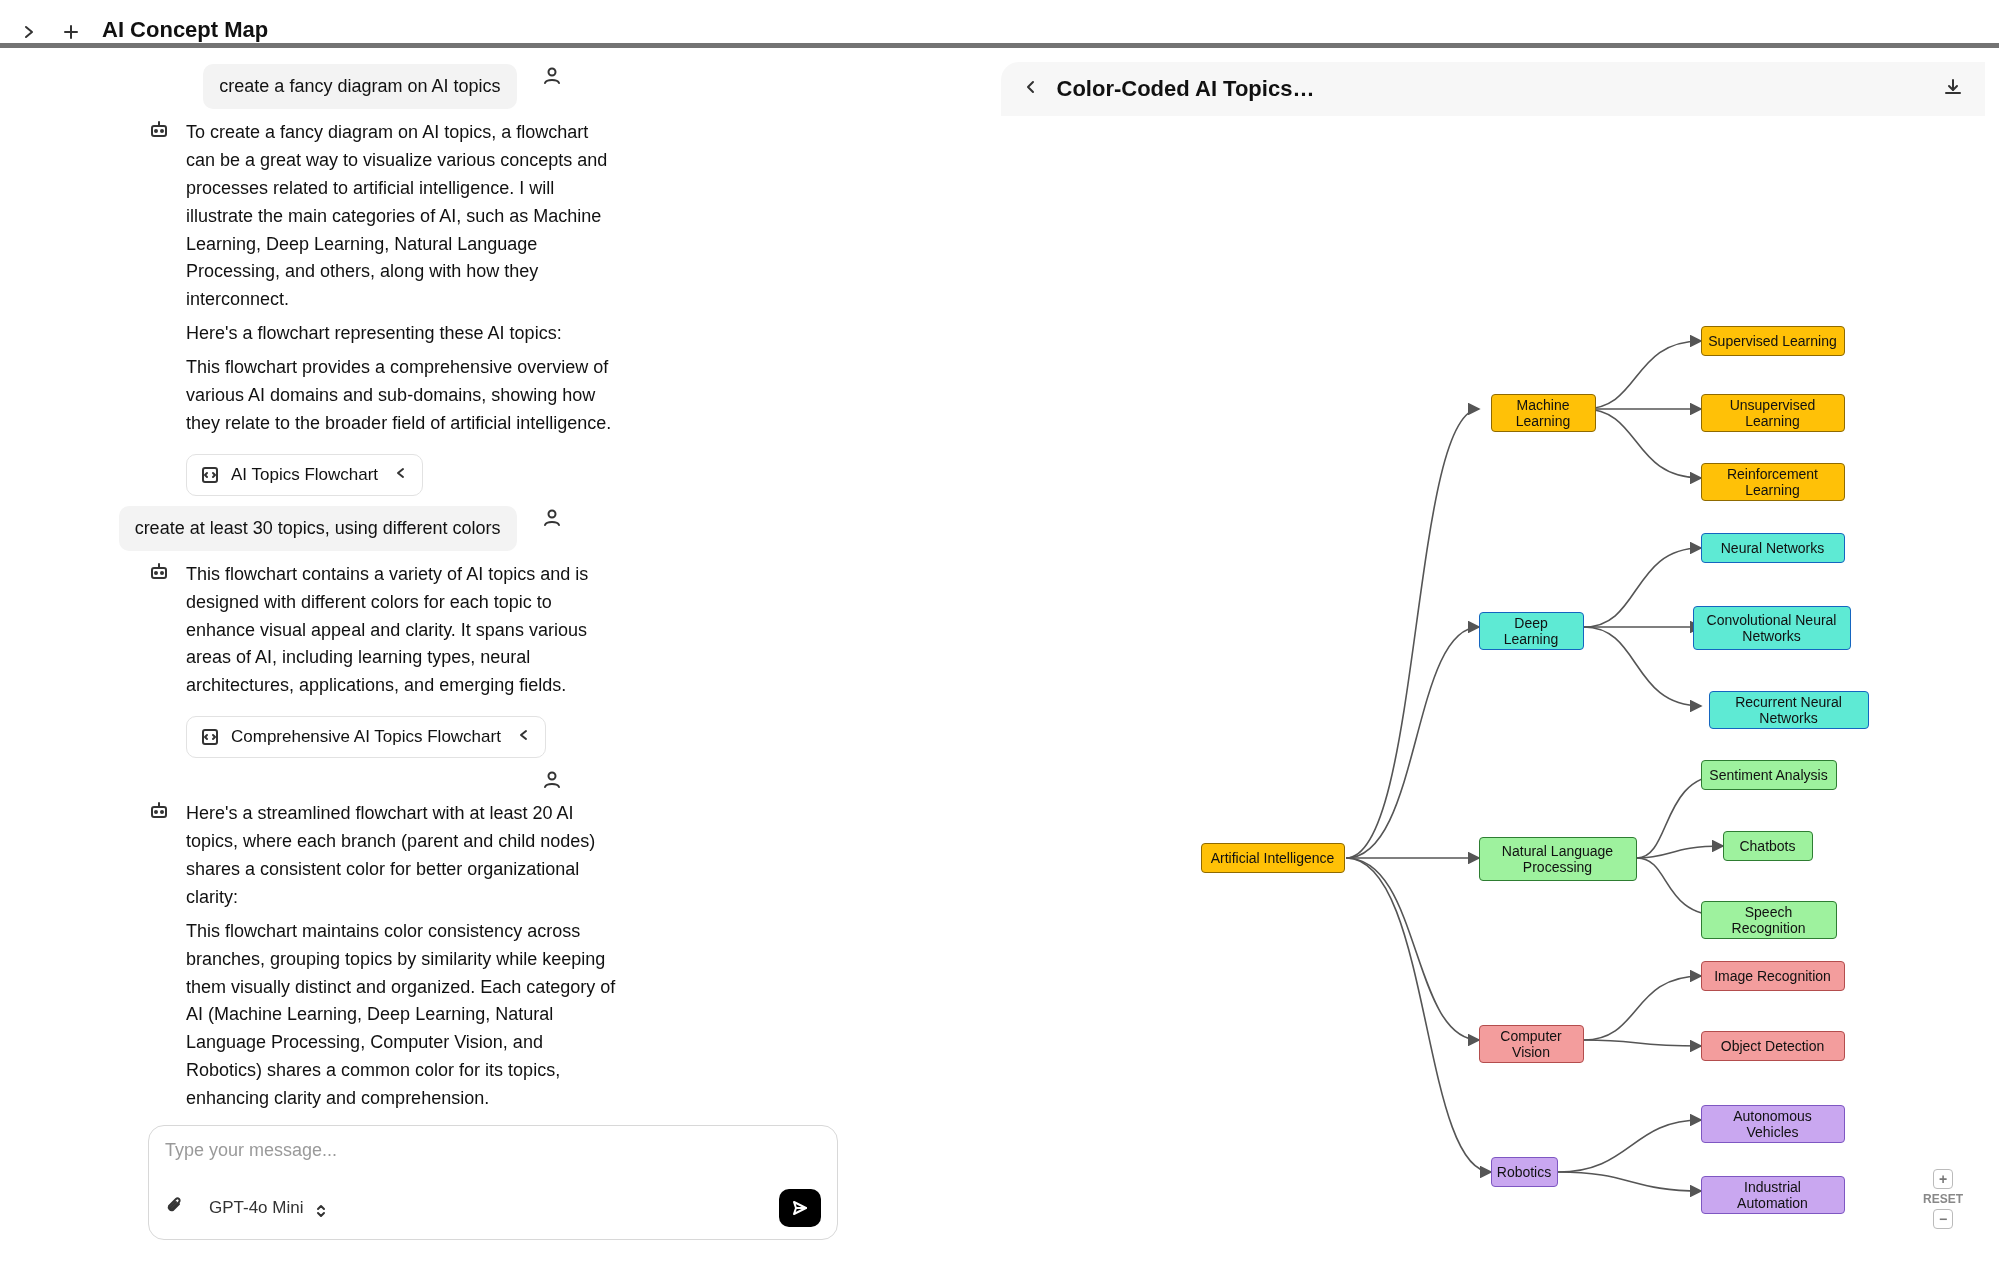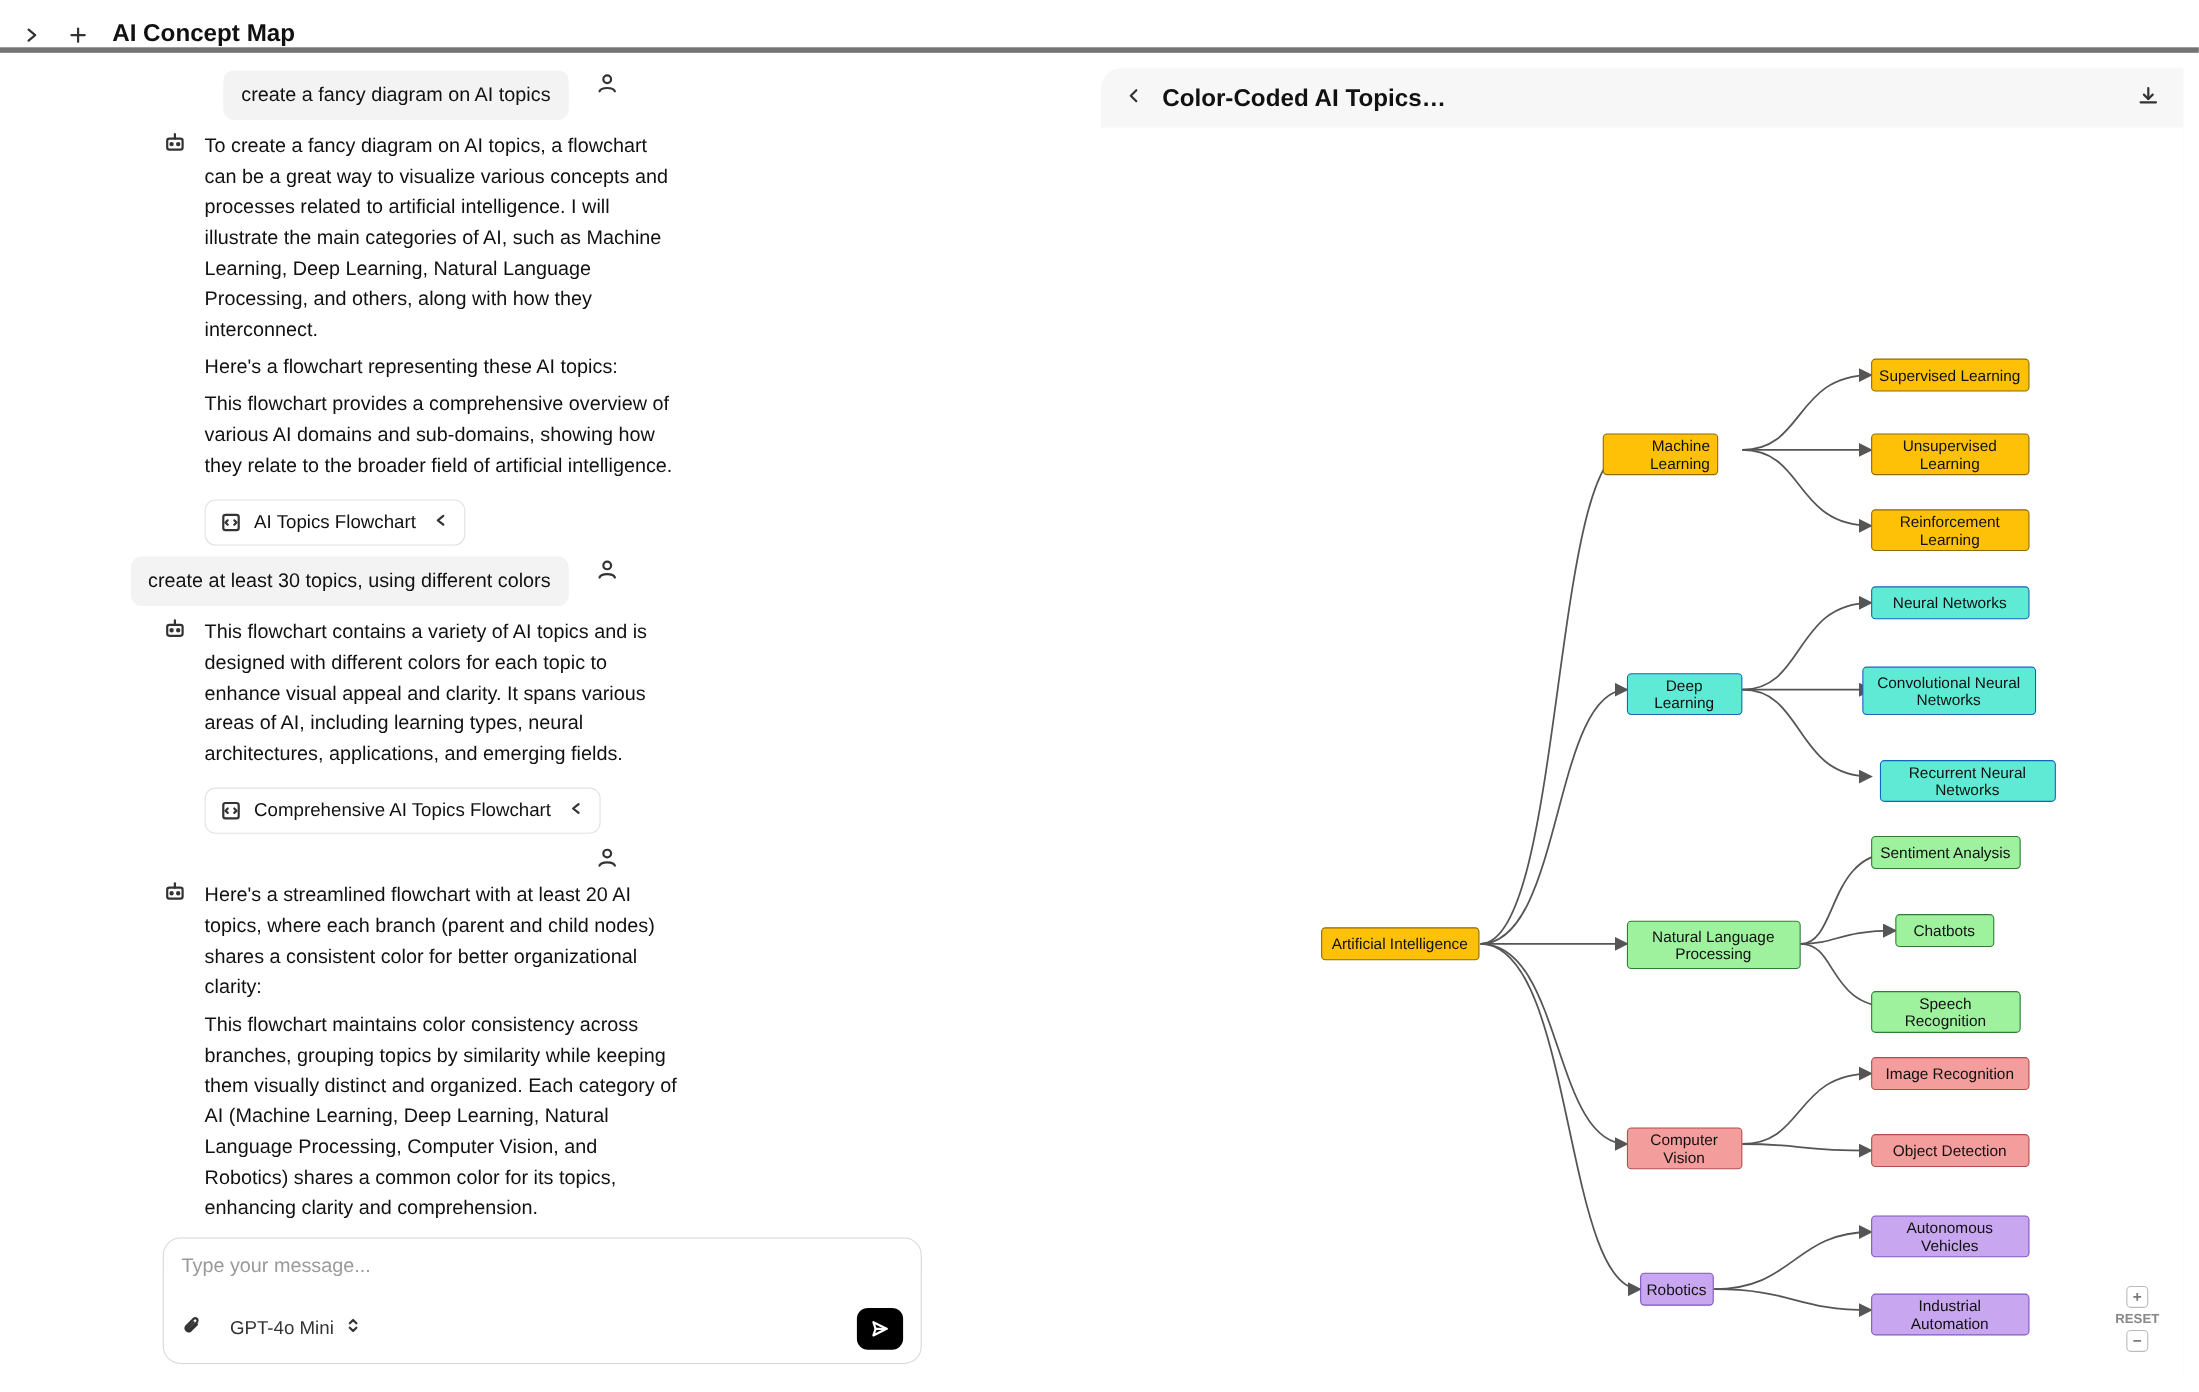--- a/index.html
+++ b/index.html
@@ -20,21 +20,21 @@
   .bot-body { max-width:430px; font-size:18px; line-height:1.55; }
   .bot-body p { margin-bottom:6px; }
   .artifact-chip { display:inline-flex; align-items:center; gap:12px; border:1px solid #e2e2e2; border-radius:10px; padding:10px 14px; font-size:17px; cursor:pointer; margin-top:10px; background:#fff; }
   .artifact-chip .chev { margin-left:4px; }
   .msg-wrap.left .avatar-col { width:22px; display:flex; justify-content:center; }
   .chat-input-box { position:absolute; left:148px; width:690px; bottom:25px; border:1.5px solid #d8d8d8; border-radius:16px; padding:14px 16px 12px 16px; background:#fff; }
   .chat-input-box input.text { border:none; outline:none; width:100%; font-size:18px; color:#111; }
   .chat-input-box input.text::placeholder { color:#9a9a9a; }
   .chat-input-row2 { display:flex; align-items:center; justify-content:space-between; margin-top:28px; }
   .input-left { display:flex; align-items:center; gap:24px; }
-  .model { font-size:17px; color:#333; display:flex; align-items:flex-start; gap:12px; }
+  .model { font-size:17px; color:#333; display:flex; align-items:flex-end; gap:12px; }
   .send-btn { width:42px; height:38px; background:#000; border-radius:10px; display:flex; align-items:center; justify-content:center; cursor:pointer; }
   .panel { flex:1; background:#f7f7f7; border-radius:18px 0 0 0; margin:14px 14px 14px 0; display:flex; flex-direction:column; overflow:hidden; position:relative; }
   .panel-header { display:flex; align-items:center; padding:14px 22px; gap:18px; }
   .panel-title { font-size:22px; font-weight:700; white-space:nowrap; overflow:hidden; text-overflow:ellipsis; max-width:260px; }
   .panel-dl { margin-left:auto; cursor:pointer; }
   .canvas { flex:1; position:relative; background:#fff; margin:0 0 0 0; }
   .canvas svg { position:absolute; top:0; left:0; }
   .node { position:absolute; border:1.5px solid #555; border-radius:4px; font-size:14px; display:flex; align-items:center; justify-content:center; text-align:center; padding:2px 6px; }
   .node.small { width:144px; min-height:30px; }
   .node.big { width:158px; min-height:44px; }
@@ -256,21 +256,21 @@
             <path d="M583 924 C640 924 630 860 700 860"></path>
             <path d="M583 924 C640 924 630 930 700 930"></path>
 
             <path d="M557 1056 C630 1056 630 1004 700 1004"></path>
             <path d="M557 1056 C630 1056 630 1075 700 1075"></path>
           </g>
         </svg>
 
         <div class="node small c-gold" style="left:200px; top:727px;">Artificial Intelligence</div>
 
-        <div class="node small c-gold" style="left:456px; width:105px; top:278px;text-align:right;">Machine Learning</div>
+        <div class="node small c-gold" style="left:490px; width:105px; top:278px;">Machine Learning</div>
         <div class="node small c-blue" style="left:478px; width:105px; top:496px;">Deep Learning</div>
         <div class="node big   c-green" style="left:478px; top:721px;">Natural Language Processing</div>
         <div class="node small c-red" style="left:478px; width:105px; top:909px;">Computer Vision</div>
         <div class="node small c-purple" style="left:490px; width:67px; top:1041px;">Robotics</div>
 
         <div class="node small c-gold" style="left:700px; top:210px;">Supervised Learning</div>
         <div class="node small c-gold" style="left:700px; top:278px;">Unsupervised Learning</div>
         <div class="node small c-gold" style="left:700px; top:347px;">Reinforcement Learning</div>
 
         <div class="node small c-blue" style="left:700px; top:417px;">Neural Networks</div>

